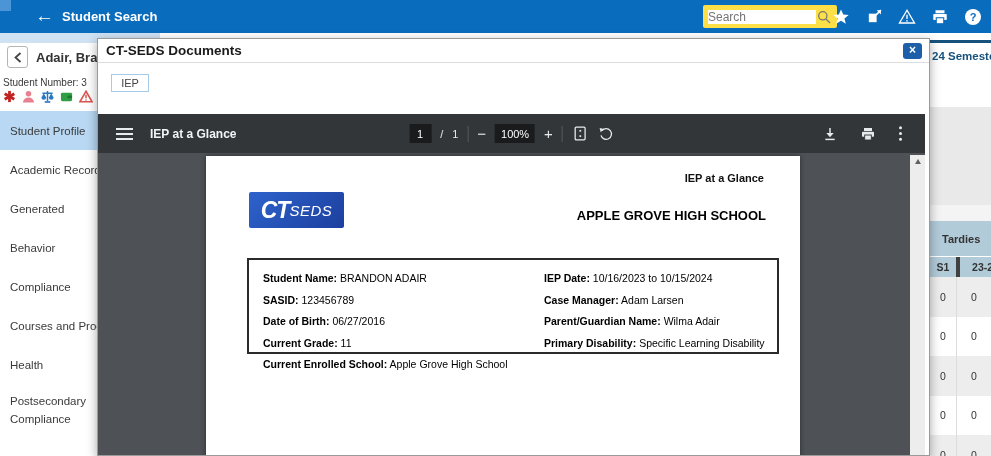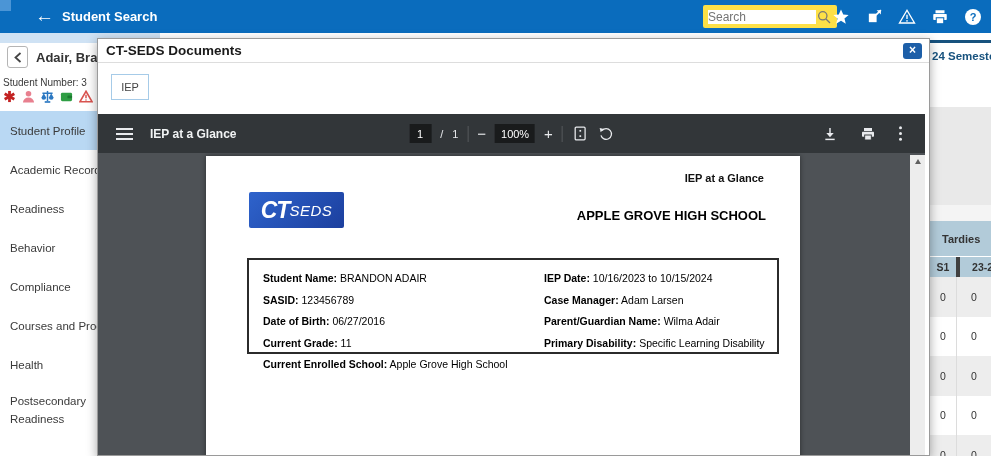--- a/index.html
+++ b/index.html
@@ -45,21 +45,21 @@
   .trow:nth-child(odd) { background:#ededed; }
   .trow:nth-child(even) { background:#fff; }
   .trow .c1 { width:26px; display:flex; align-items:center; justify-content:center; }
   .trow .c2 { flex:1; display:flex; align-items:center; justify-content:center; border-left:1px solid #dcdcdc; }
 
   
   .modal { position:absolute; left:97px; top:38px; width:833px; height:418px; background:#fff; z-index:5; border:1px solid #9a9a9a; box-shadow:0 3px 10px rgba(0,0,0,.35); }
   .modal-header { position:relative; height:24px; border-bottom:1px solid #ddd; }
   .modal-title { position:absolute; left:8px; top:4px; font-weight:bold; font-size:13.5px; color:#1a1a1a; }
   .modal-close { position:absolute; right:7px; top:4px; width:19px; height:16px; background:#1d5fa8; border-radius:3px; color:#fff; font-weight:bold; font-size:12px; line-height:15px; text-align:center; cursor:pointer; }
-  .tab { position:absolute; left:13px; top:35px; width:38px; height:26px; background:#fff; border:1px solid #a6cbe8; font-size:11px; color:#444; display:flex; align-items:center; justify-content:center; cursor:pointer; }
+  .tab { position:absolute; left:13px; top:35px; width:38px; height:18px; background:#fff; border:1px solid #a6cbe8; font-size:11px; color:#444; display:flex; align-items:center; justify-content:center; cursor:pointer; }
 
   
   .viewer { position:absolute; left:0; top:75px; right:4px; bottom:0; }
   .pdf-toolbar { position:relative; height:39px; background:#323639; color:#e8eaed; display:flex; align-items:center; }
   .hamburger { margin-left:18px; width:17px; cursor:pointer; }
   .hamburger div { height:2px; background:#e8eaed; margin:3px 0; }
   .doc-title { margin-left:17px; font-size:12px; font-weight:bold; color:#f1f3f4; }
   .tb-center { position:absolute; left:50%; top:0; height:39px; transform:translateX(-50%); display:flex; align-items:center; gap:9px; }
   .pgbox { width:22px; height:19px; background:#191b1c; color:#fff; font-size:11px; display:flex; align-items:center; justify-content:center; }
   .zmbox { width:40px; height:19px; background:#191b1c; color:#fff; font-size:11px; display:flex; align-items:center; justify-content:center; }
@@ -200,26 +200,26 @@
       </svg>
     <svg width="14" height="13" viewBox="0 0 16 14">
         <path d="M8 1 L15 13 H1 Z" fill="none" stroke="#d9534f" stroke-width="1.8"></path>
         <line x1="8" y1="5" x2="8" y2="9" stroke="#d9534f" stroke-width="1.7"></line>
         <circle cx="8" cy="11" r="0.9" fill="#d9534f"></circle>
       </svg>
   </div>
   <div class="nav">
     <div class="nav-item active">Student Profile</div>
     <div class="nav-item">Academic Records</div>
-    <div class="nav-item">Readiness</div>
+    <div class="nav-item">Generated</div>
     <div class="nav-item">Behavior</div>
     <div class="nav-item">Compliance</div>
     <div class="nav-item">Courses and Programs</div>
     <div class="nav-item">Health</div>
-    <div class="nav-item wrap">Postsecondary Readiness</div>
+    <div class="nav-item wrap">Postsecondary Compliance</div>
   </div>
 </div>
 
 <div class="modal">
   <div class="modal-header">
     <div class="modal-title">CT-SEDS Documents</div>
     <div class="modal-close">×</div>
   </div>
   <div class="tab">IEP</div>
 

